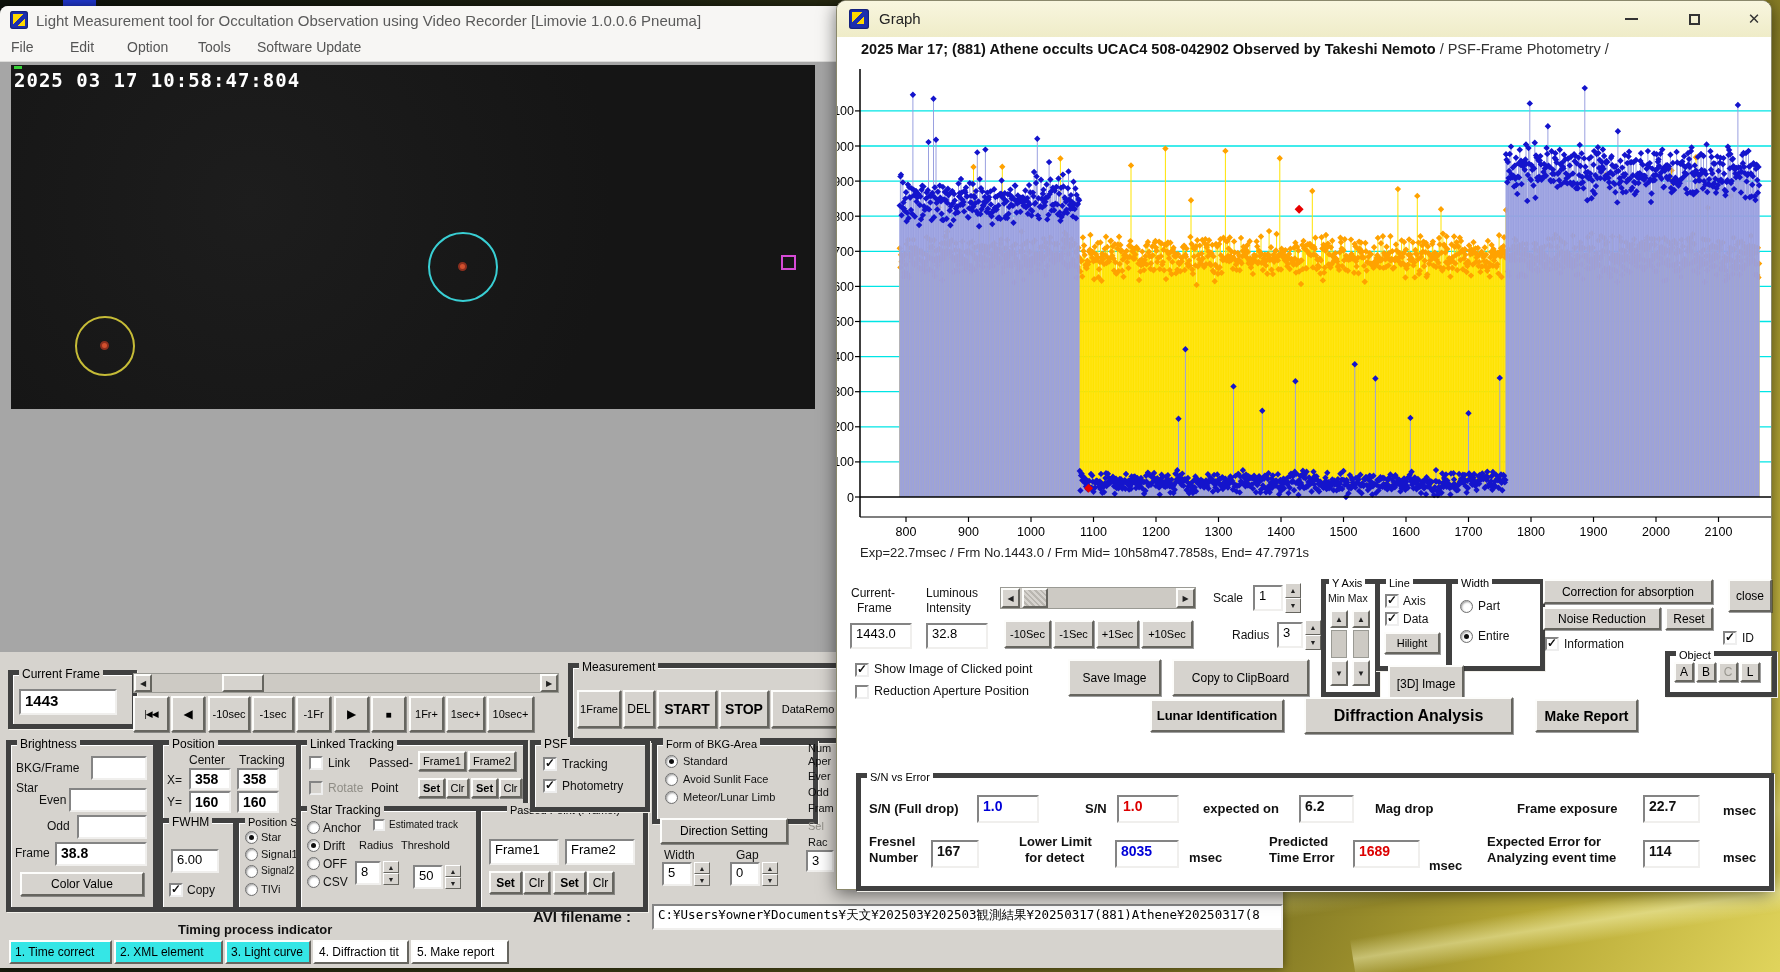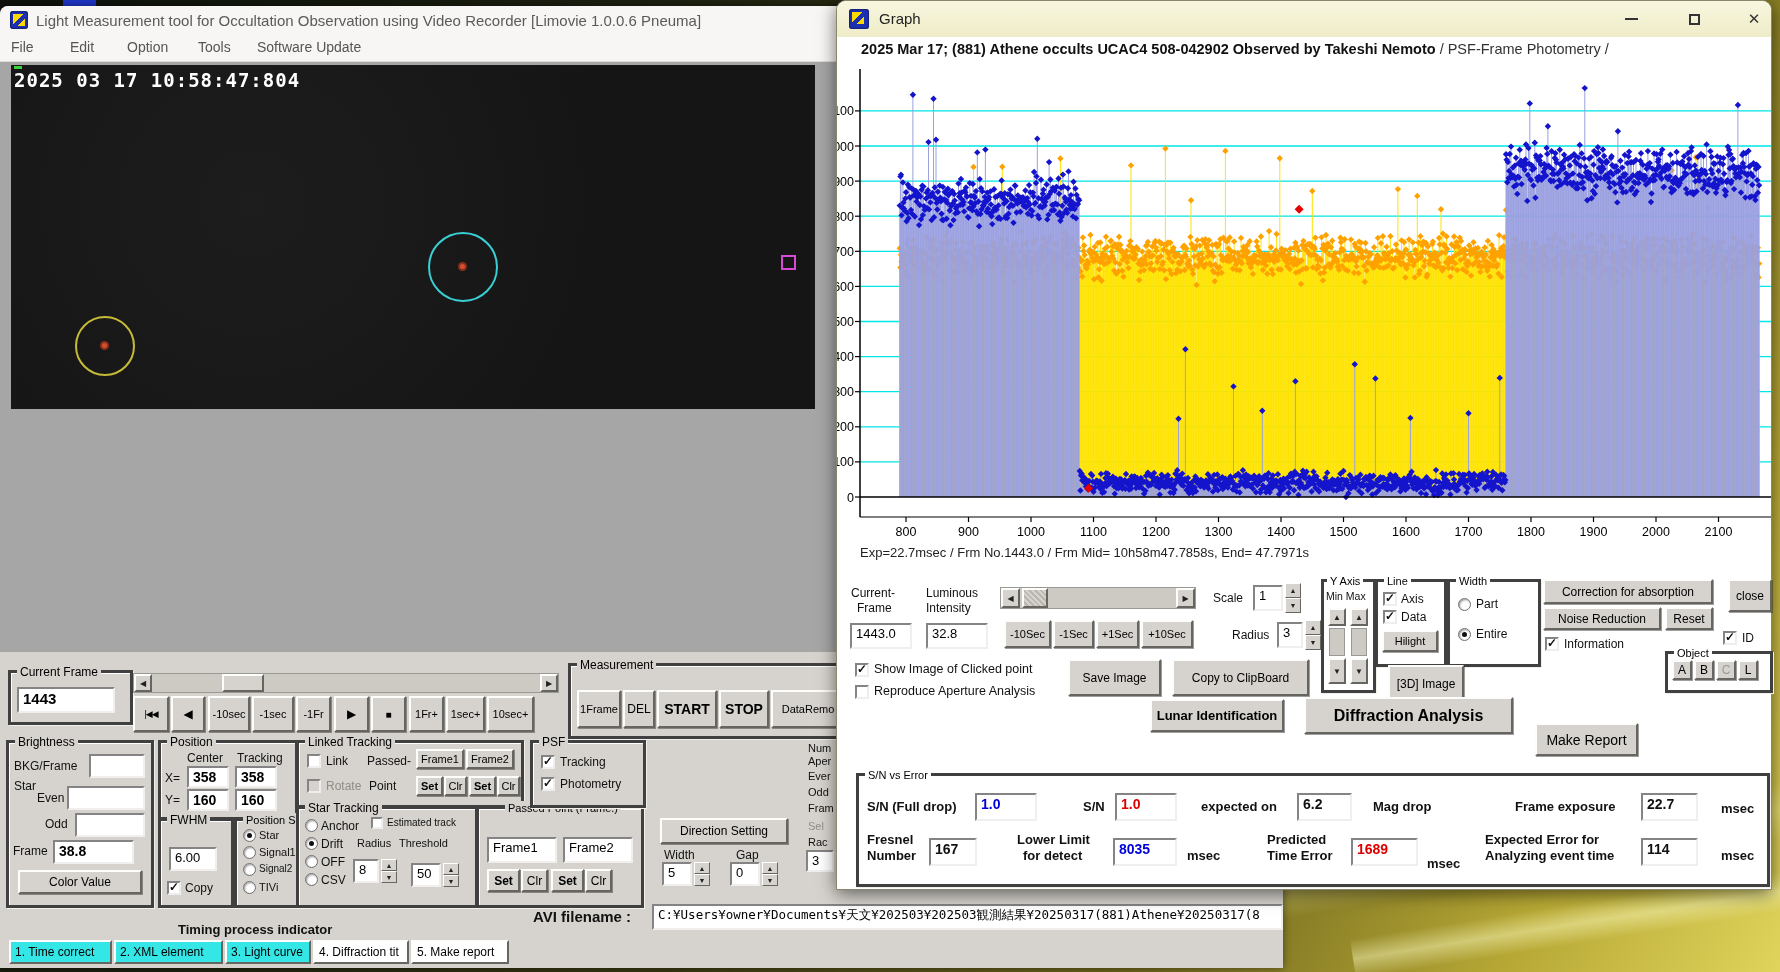--- a/index.html
+++ b/index.html
@@ -2,21 +2,21 @@
 <html><head>
 <meta charset="utf-8">
 <style>
   html,body{margin:0;padding:0}
   body{width:1780px;height:972px;overflow:hidden;position:relative;
        font-family:"Liberation Sans",sans-serif;
        background:linear-gradient(118deg,#0e120b 0%,#1c2010 28%,#3a3a13 52%,#6f671e 72%,#b7a835 88%,#e0d45c 100%)}
   .abs{position:absolute}
   .streak{position:absolute;pointer-events:none}
   
-  .gb{position:absolute;border:3px solid #404040;box-shadow:inset 1px 1px 0 #ffffff,1px 1px 0 #f2f0ea}
+  .gb{position:absolute;border:5px solid #404040;box-shadow:inset 1px 1px 0 #ffffff,1px 1px 0 #f2f0ea}
   .gl{position:absolute;top:-8px;left:6px;padding:0 3px;font-size:12px;line-height:14px;background:#d6d3ce;white-space:nowrap}
   .gb.w .gl{background:#ffffff}
   .fld{position:absolute;background:#fff;border-top:2px solid #848484;border-left:2px solid #848484;
        border-bottom:2px solid #f0efed;border-right:2px solid #f0efed;font-size:13px;
        padding:1px 4px;box-sizing:border-box;white-space:nowrap;overflow:hidden}
   .btn{position:absolute;background:#d6d3ce;border-top:2px solid #fdfdfb;border-left:2px solid #fdfdfb;
        border-bottom:2px solid #66655f;border-right:2px solid #66655f;box-shadow:1px 1px 0 rgba(40,40,40,.45);
        display:flex;align-items:center;justify-content:center;font-size:12px;box-sizing:border-box;
        white-space:nowrap;cursor:default;overflow:hidden}
   .btn.dis{color:#9a9891}
@@ -151,21 +151,21 @@
   <div class="gb" style="left:6px;top:734px;width:142px;height:162px;background:#d6d3ce">
     <span class="gl">Brightness</span>
     <span class="lbl" style="left:5px;top:16px">BKG/Frame</span>
     <div class="fld" style="left:80px;top:11px;width:56px;height:24px"></div>
     <span class="lbl" style="left:5px;top:36px">Star</span>
     <span class="lbl" style="left:28px;top:48px">Even</span>
     <div class="fld" style="left:58px;top:43px;width:78px;height:24px"></div>
     <span class="lbl" style="left:36px;top:74px">Odd</span>
     <div class="fld" style="left:66px;top:70px;width:70px;height:24px"></div>
     <span class="lbl" style="left:4px;top:101px">Frame</span>
-    <div class="fld b" style="left:44px;top:97px;width:81px;height:24px;font-size:14px">38.8</div>
+    <div class="fld b" style="left:44px;top:97px;width:92px;height:24px;font-size:14px">38.8</div>
     <div class="btn" style="left:9px;top:127px;width:124px;height:24px">Color Value</div>
   </div>
 
   <div class="gb" style="left:158px;top:734px;width:134px;height:74px;background:#d6d3ce">
     <span class="gl">Position</span>
     <span class="lbl" style="left:26px;top:8px">Center</span>
     <span class="lbl" style="left:76px;top:8px">Tracking</span>
     <span class="lbl" style="left:4px;top:28px">X=</span>
     <div class="fld b" style="left:26px;top:23px;width:42px;height:22px;font-size:14px">358</div>
     <div class="fld b" style="left:74px;top:23px;width:42px;height:22px;font-size:14px">358</div>
@@ -246,20 +246,29 @@
   </div>
 
   <div class="gb" style="left:530px;top:734px;width:110px;height:62px;background:#d6d3ce">
     <span class="gl">PSF</span>
     <span class="chk on" style="left:8px;top:12px"></span>
     <span class="lbl" style="left:27px;top:12px">Tracking</span>
     <span class="chk on" style="left:8px;top:34px"></span>
     <span class="lbl" style="left:27px;top:34px">Photometry</span>
   </div>
 
+  <div class="gb" style="left:652px;top:734px;width:156px;height:74px;background:#d6d3ce">
+    <span class="gl" style="font-size:11px">Form of BKG-Area</span>
+    <span class="rad on" style="left:8px;top:10px"></span>
+    <span class="lbl" style="left:26px;top:10px;font-size:11px">Standard</span>
+    <span class="rad" style="left:8px;top:28px"></span>
+    <span class="lbl" style="left:26px;top:28px;font-size:11px">Avoid Sunlit Face</span>
+    <span class="rad" style="left:8px;top:46px"></span>
+    <span class="lbl" style="left:26px;top:46px;font-size:11px">Meteor/Lunar Limb</span>
+  </div>
   <div class="btn" style="left:660px;top:812px;width:128px;height:26px">Direction Setting</div>
   <span class="lbl" style="left:664px;top:842px">Width</span>
   <div class="fld" style="left:662px;top:856px;width:30px;height:24px">5</div>
   <span class="spin" style="left:694px;top:856px;height:24px">
       <i>▲</i>
       <i>▼</i>
     </span>
   <span class="lbl" style="left:736px;top:842px">Gap</span>
   <div class="fld" style="left:730px;top:856px;width:30px;height:24px">0</div>
   <span class="spin" style="left:762px;top:856px;height:24px">
@@ -448,28 +457,28 @@
     <span class="gl" style="font-size:11px">Object</span>
     <div class="btn" style="left:4px;top:6px;width:20px;height:20px">A</div>
     <div class="btn" style="left:26px;top:6px;width:20px;height:20px">B</div>
     <div class="btn dis" style="left:48px;top:6px;width:20px;height:20px">C</div>
     <div class="btn" style="left:70px;top:6px;width:20px;height:20px">L</div>
   </div>
 
   <span class="chk on" style="left:18px;top:662px"></span>
   <span class="gwlbl" style="left:37px;top:661px;font-size:12.5px">Show Image of Clicked point</span>
   <span class="chk" style="left:18px;top:684px"></span>
-  <span class="gwlbl" style="left:37px;top:683px;font-size:12.5px">Reproduce Aperture Analysis</span>
+  <span class="gwlbl" style="left:37px;top:683px;font-size:12.5px">Reduction Aperture Position</span>
   <div class="btn" style="left:231px;top:658px;width:93px;height:37px">Save Image</div>
   <div class="btn" style="left:335px;top:658px;width:137px;height:37px">Copy to ClipBoard</div>
   <div class="btn" style="left:551px;top:664px;width:76px;height:37px">[3D] Image</div>
 
   <div class="btn" style="left:313px;top:698px;width:134px;height:33px;font-size:13px;font-weight:bold">Lunar Identification</div>
   <div class="btn" style="left:467px;top:696px;width:209px;height:37px;font-size:16px;font-weight:bold">Diffraction Analysis</div>
-  <div class="btn" style="left:698px;top:722px;width:103px;height:33px;font-size:14px;font-weight:normal">Make Report</div>
+  <div class="btn" style="left:698px;top:698px;width:103px;height:33px;font-size:14px;font-weight:bold">Make Report</div>
 
   <div class="gb w" style="left:19px;top:772px;width:908px;height:108px">
     <span class="gl" style="font-size:11px">S/N vs Error</span>
     <span class="snlbl" style="left:8px;top:23px">S/N (Full drop)</span>
     <div class="fld valblue" style="left:116px;top:17px;width:62px;height:28px;font-size:14px">1.0</div>
     <span class="snlbl" style="left:224px;top:23px">S/N</span>
     <div class="fld valred" style="left:256px;top:17px;width:62px;height:28px;font-size:14px">1.0</div>
     <span class="snlbl" style="left:342px;top:23px">expected on</span>
     <div class="fld valblk" style="left:438px;top:17px;width:55px;height:28px;font-size:14px">6.2</div>
     <span class="snlbl" style="left:514px;top:23px">Mag drop</span>

